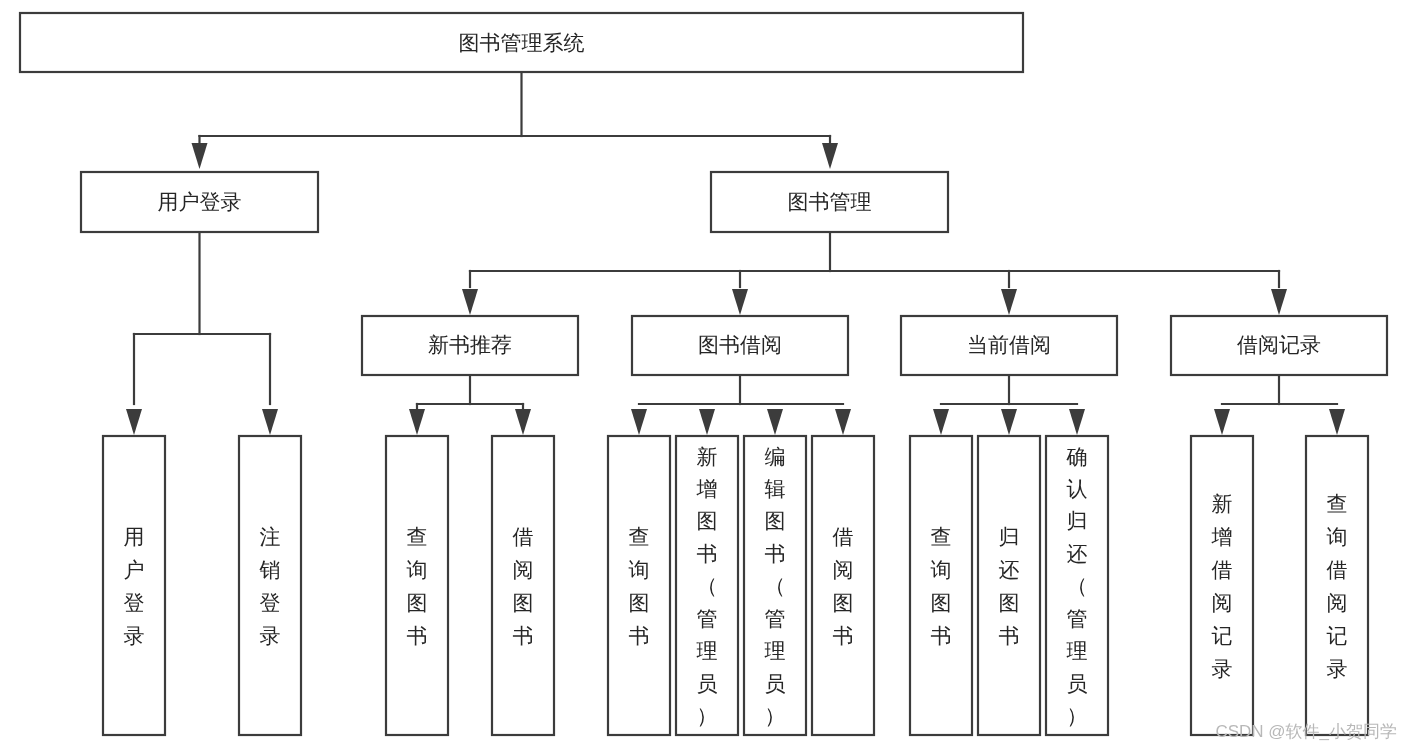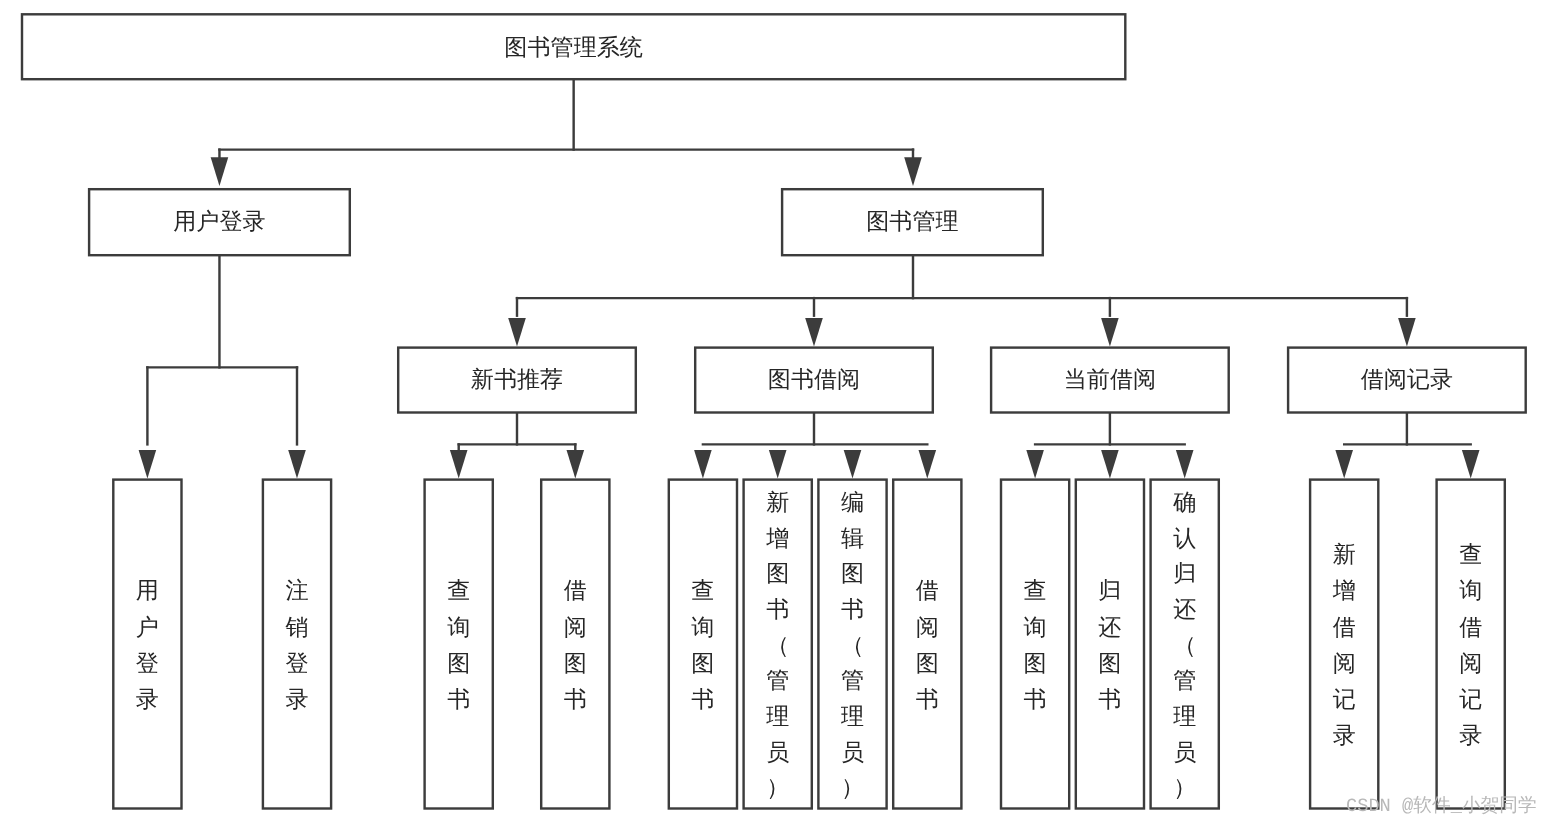--- a/index.html
+++ b/index.html
@@ -44,21 +44,21 @@
     stroke-linecap: square;
   }
   .arrow-head {
     fill: #3c3c3c;
     stroke: none;
   }
   .watermark {
     position: absolute;
     right: 8px;
     bottom: 4px;
-    font-family: Liberation Mono, monospace;
+    font-family: Liberation Sans, sans-serif;
     font-size: 17px;
     color: #b8b8b8;
     white-space: nowrap;
     user-select: none;
   }
 </style>
 </head>
 <body>
 
 <svg id="canvas" viewBox="0 0 1405 747">

